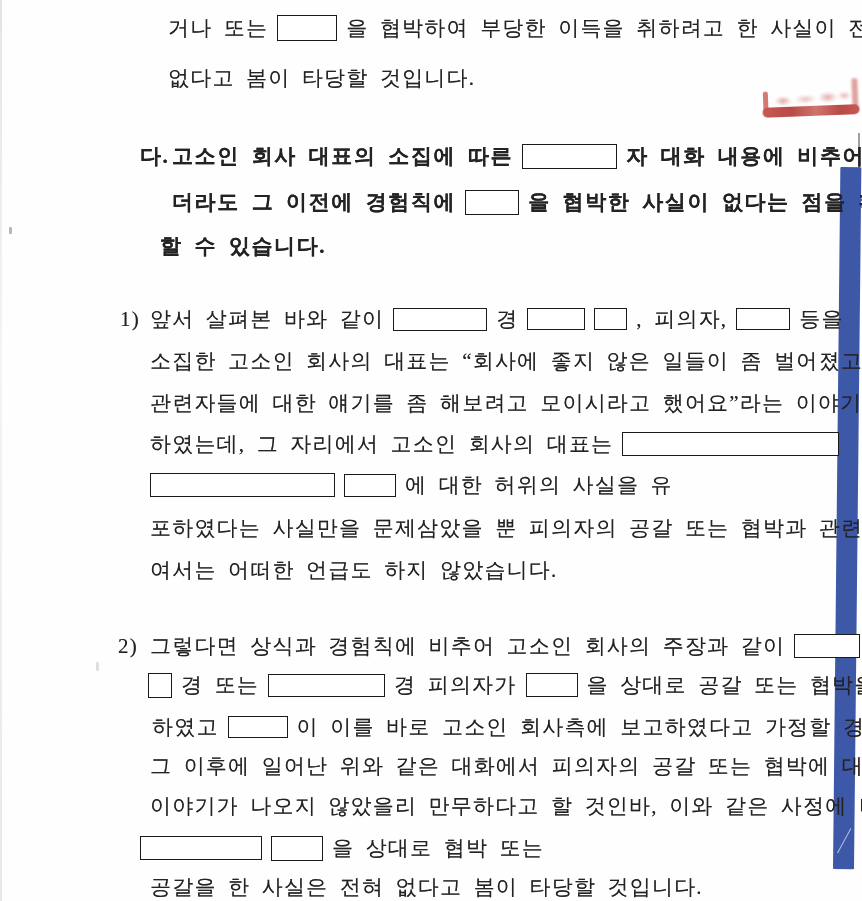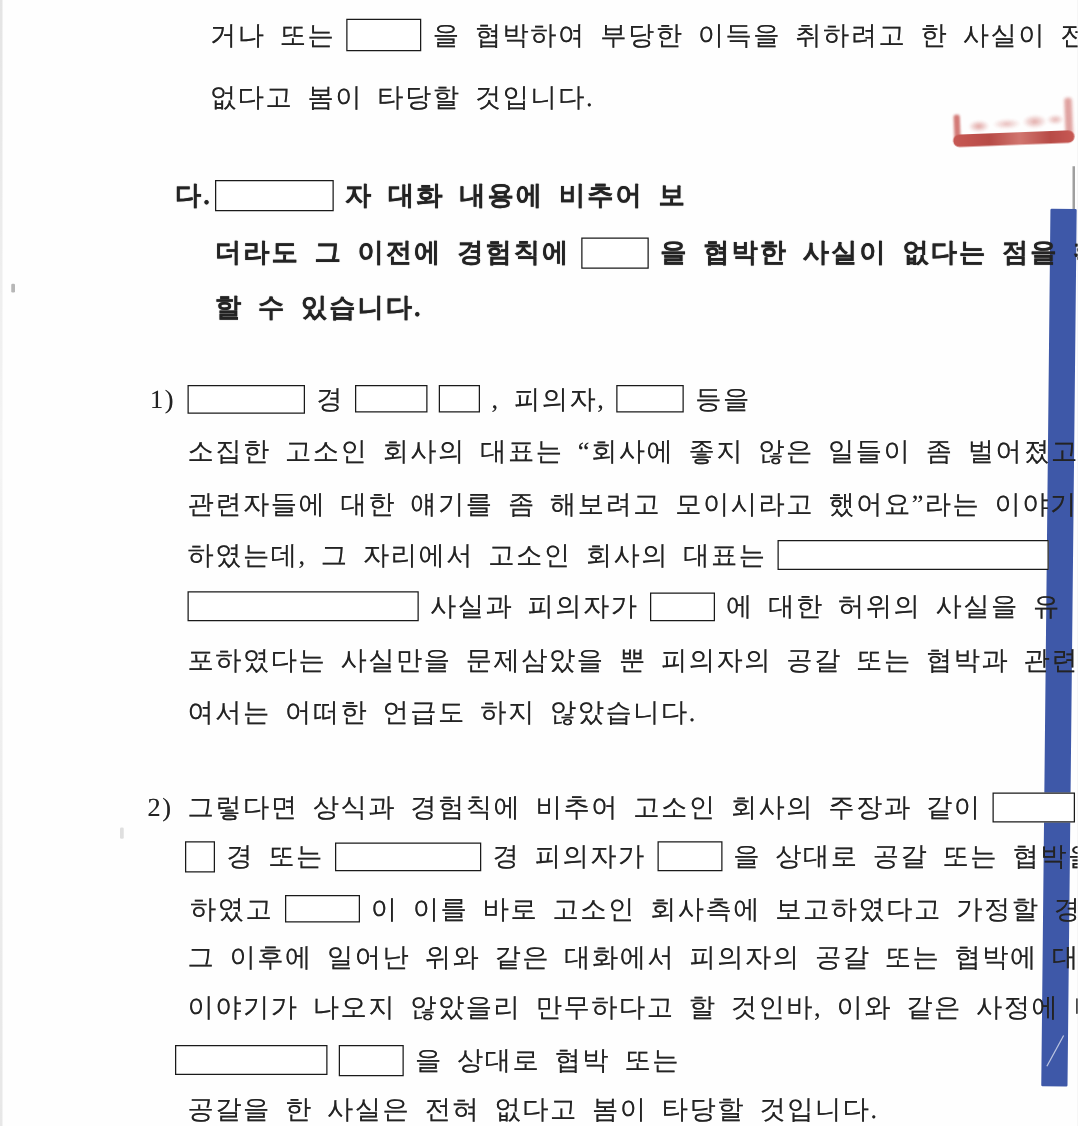--- a/index.html
+++ b/index.html
@@ -95,33 +95,35 @@
   <div>
       <div class="line" style="left: 168px; top: 13px;">
         <span class="run">거나 또는</span>
         <span class="redaction" style="width: 60px; height: 26px;"></span>
         <span class="run">을 협박하여 부당한 이득을 취하려고 한 사실이 전혀</span>
       </div>
       <div class="line" style="left: 168px; top: 63px;">
         <span class="run">없다고 봄이 타당할 것입니다.</span>
       </div>
       <div class="line bold" style="left: 172px; top: 141px;">
+        <span class="run">고소인 회사 대표의 소집에 따른</span>
         <span class="redaction" style="width: 95px; height: 25px;"></span>
         <span class="run">자 대화 내용에 비추어 보</span>
         <span class="list-label bold" style="left: -32px;">다.</span>
       </div>
       <div class="line bold" style="left: 172px; top: 187px;">
         <span class="run">더라도 그 이전에 경험칙에</span>
         <span class="redaction" style="width: 54px; height: 25px;"></span>
         <span class="run">을 협박한 사실이 없다는 점을 확인</span>
       </div>
-      <div class="line bold" style="left: 172px; top: 231px;">
+      <div class="line bold" style="left: 160px; top: 231px;">
         <span class="run">할 수 있습니다.</span>
       </div>
       <div class="line" style="left: 150px; top: 304px;">
+        <span class="run">앞서 살펴본 바와 같이</span>
         <span class="redaction" style="width: 94px; height: 23px;"></span>
         <span class="run">경</span>
         <span class="redaction" style="width: 58px; height: 22px;"></span>
         <span class="redaction" style="width: 33px; height: 22px;"></span>
         <span class="run">, 피의자,</span>
         <span class="redaction" style="width: 54px; height: 22px;"></span>
         <span class="run">등을</span>
         <span class="list-label" style="left: -30px;">1)</span>
       </div>
       <div class="line" style="left: 150px; top: 346px;">
@@ -129,21 +131,20 @@
       </div>
       <div class="line" style="left: 150px; top: 388px;">
         <span class="run">관련자들에 대한 얘기를 좀 해보려고 모이시라고 했어요”라는 이야기를</span>
       </div>
       <div class="line" style="left: 150px; top: 429px;">
         <span class="run">하였는데, 그 자리에서 고소인 회사의 대표는</span>
         <span class="redaction" style="width: 217px; height: 24px;"></span>
       </div>
       <div class="line" style="left: 150px; top: 470px;">
         <span class="redaction" style="width: 185px; height: 24px;"></span>
-        <span class="run">사실과 피의자가</span>
         <span class="redaction" style="width: 52px; height: 23px;"></span>
         <span class="run">에 대한 허위의 사실을 유</span>
       </div>
       <div class="line" style="left: 150px; top: 513px;">
         <span class="run">포하였다는 사실만을 문제삼았을 뿐 피의자의 공갈 또는 협박과 관련하</span>
       </div>
       <div class="line" style="left: 150px; top: 555px;">
         <span class="run">여서는 어떠한 언급도 하지 않았습니다.</span>
       </div>
       <div class="line" style="left: 150px; top: 631px;">

